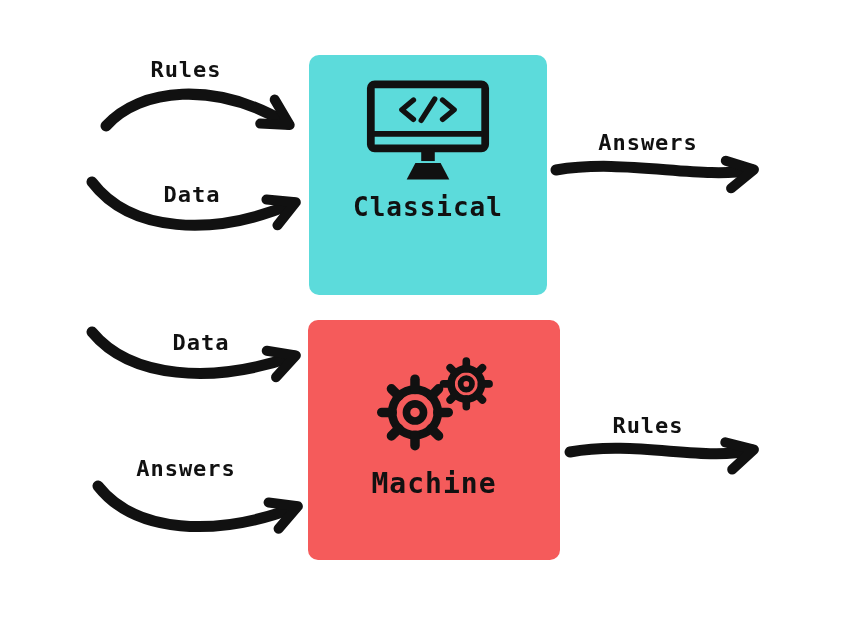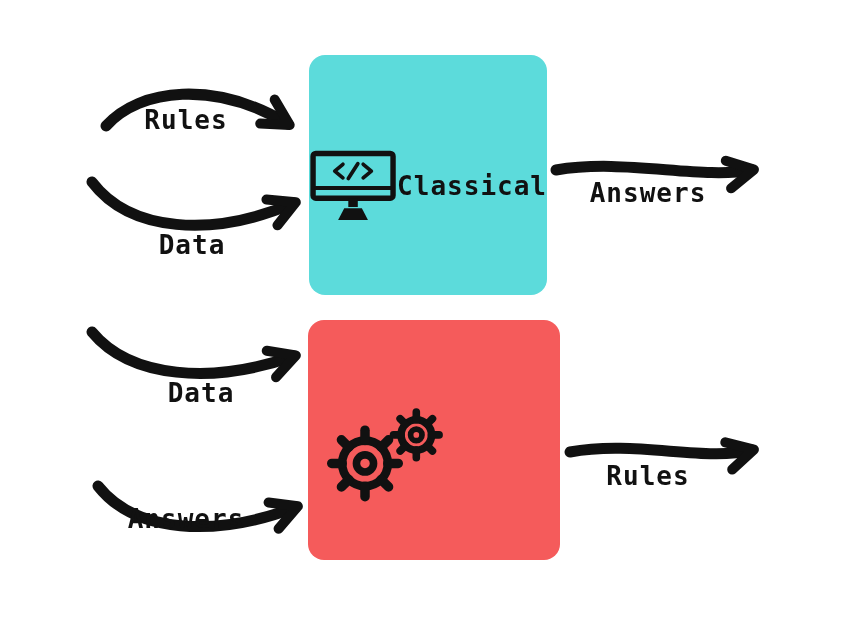--- a/index.html
+++ b/index.html
@@ -5,26 +5,26 @@
   * { margin:0; padding:0; box-sizing:border-box; }
   html,body { background:#ffffff; }
   body { font-family:"DejaVu Sans Mono","Liberation Mono",monospace; }
   .canvas {
     position:relative; width:853px; height:640px;
     background:#ffffff; overflow:hidden;
   }
   .arrow-layer { position:absolute; left:0; top:0; }
   .flow-label {
     position:absolute; transform:translateX(-50%);
-    font-weight:700; font-size:26px; color:#111111;
-    letter-spacing:1px; white-space:nowrap;margin-top:48px;
+    font-weight:700; font-size:22px; color:#111111;
+    letter-spacing:1px; white-space:nowrap;
   }
   .box {
-    position:absolute; border-radius:16px;
-    display:flex; flex-direction:row; align-items:center;
+    position:absolute; border-radius:10px;
+    display:flex; flex-direction:column; align-items:center;
   }
   .box-classical { left:309px; top:55px; width:238px; height:240px; padding-top:22px; }
   .box-ml        { left:308px; top:320px; width:252px; height:240px; padding-top:24px; }
   .box-title-line {
     font-weight:700; color:#111111; text-align:center; letter-spacing:1px;
   }
   .box-classical .box-title-line { font-size:26px; line-height:45px; }
   .box-ml .box-title-line { font-size:28px; line-height:52px; }
   .box-icon { display:block; }
 </style>
@@ -97,15 +97,16 @@
           <line x1="125.3" y1="53.3" x2="131" y2="59"></line>
           <line x1="114" y1="58" x2="114" y2="66"></line>
           <line x1="102.7" y1="53.3" x2="97" y2="59"></line>
           <line x1="98" y1="42" x2="90" y2="42"></line>
           <line x1="102.7" y1="30.7" x2="97" y2="25"></line>
           <line x1="114" y1="26" x2="114" y2="18"></line>
           <line x1="125.3" y1="30.7" x2="131" y2="25"></line>
         </g>
       </g>
     </svg>
+    <div class="box-title-line">Machine</div>
   </div>
 
 </div>
 
 </body></html>

